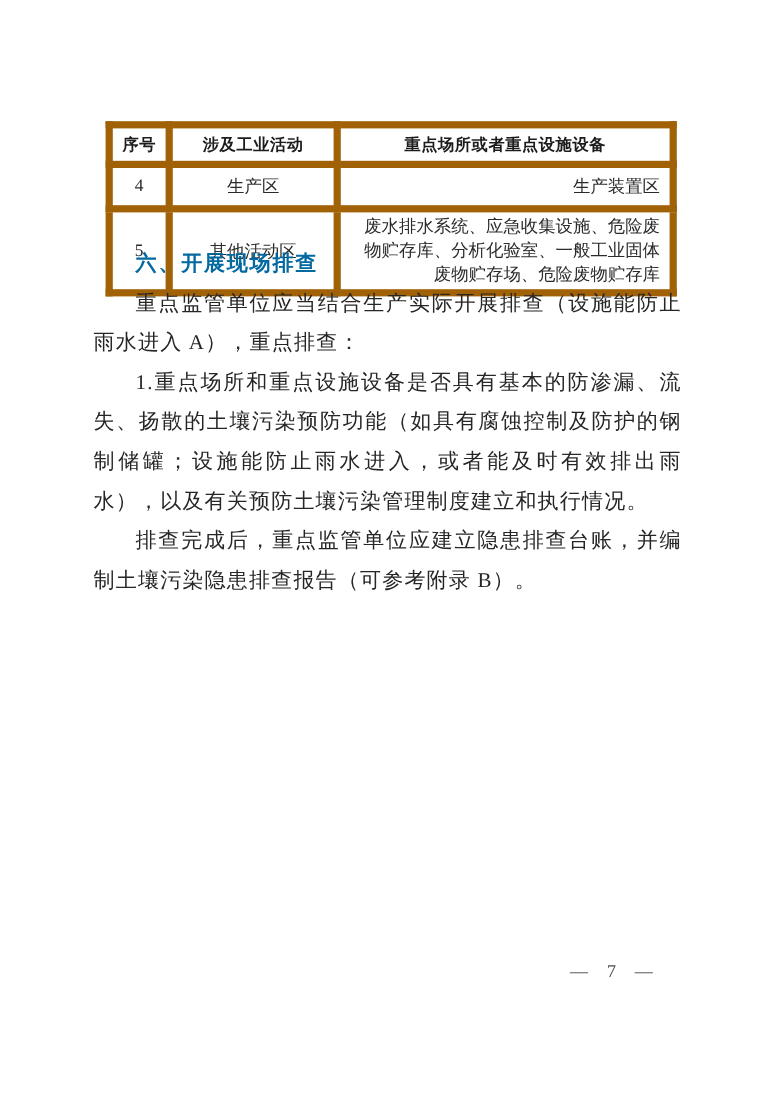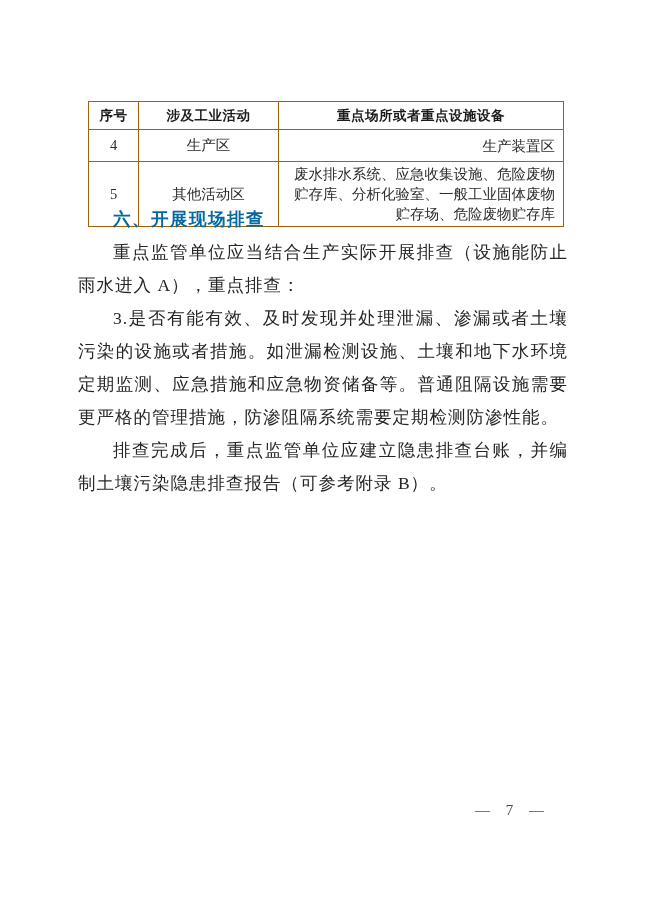--- a/index.html
+++ b/index.html
@@ -20,21 +20,21 @@
   .doc-table {
     position: absolute;
     left: 88px;
     top: 101px;
     width: 476px;
     border-collapse: collapse;
     table-layout: fixed;
   }
   .doc-table th,
   .doc-table td {
-    border: 1px solid #a16207;
+    border: 6px solid #a16207;
     padding: 2px 6px;
     vertical-align: middle;
   }
   .doc-table {
     border: 1.5px solid #2f2f2f;
   }
   .doc-table th {
     font-family: "Liberation Sans", "DejaVu Sans", sans-serif;
     font-weight: bold;
     font-size: 13.5px;
@@ -133,19 +133,19 @@
         <td>5</td>
         <td>其他活动区</td>
         <td class="places">废水排水系统、应急收集设施、危险废物贮存库、分析化验室、一般工业固体废物贮存场、危险废物贮存库</td>
       </tr>
     </tbody>
   </table>
 
   <div class="content">
     <h2>六、开展现场排查</h2>
     <p>重点监管单位应当结合生产实际开展排查（设施能防止雨水进入 A），重点排查：</p>
-    <p>3.是否有能有效、及时发现并处理泄漏、渗漏或者土壤污染的设施或者措施。如泄漏检测设施、土壤和地下水环境定期监测、应急措施和应急物资储备等。普通阻隔设施需要更严格的管理措施，防渗阻隔系统需要定期检测防渗性能。</p>
+    <p>1.重点场所和重点设施设备是否具有基本的防渗漏、流失、扬散的土壤污染预防功能（如具有腐蚀控制及防护的钢制储罐；设施能防止雨水进入，或者能及时有效排出雨水），以及有关预防土壤污染管理制度建立和执行情况。</p>
     <p>排查完成后，重点监管单位应建立隐患排查台账，并编制土壤污染隐患排查报告（可参考附录 B）。</p>
   </div>
 
   <div class="footer">— 7 —</div>
 
 </div>
 
 </body></html>

